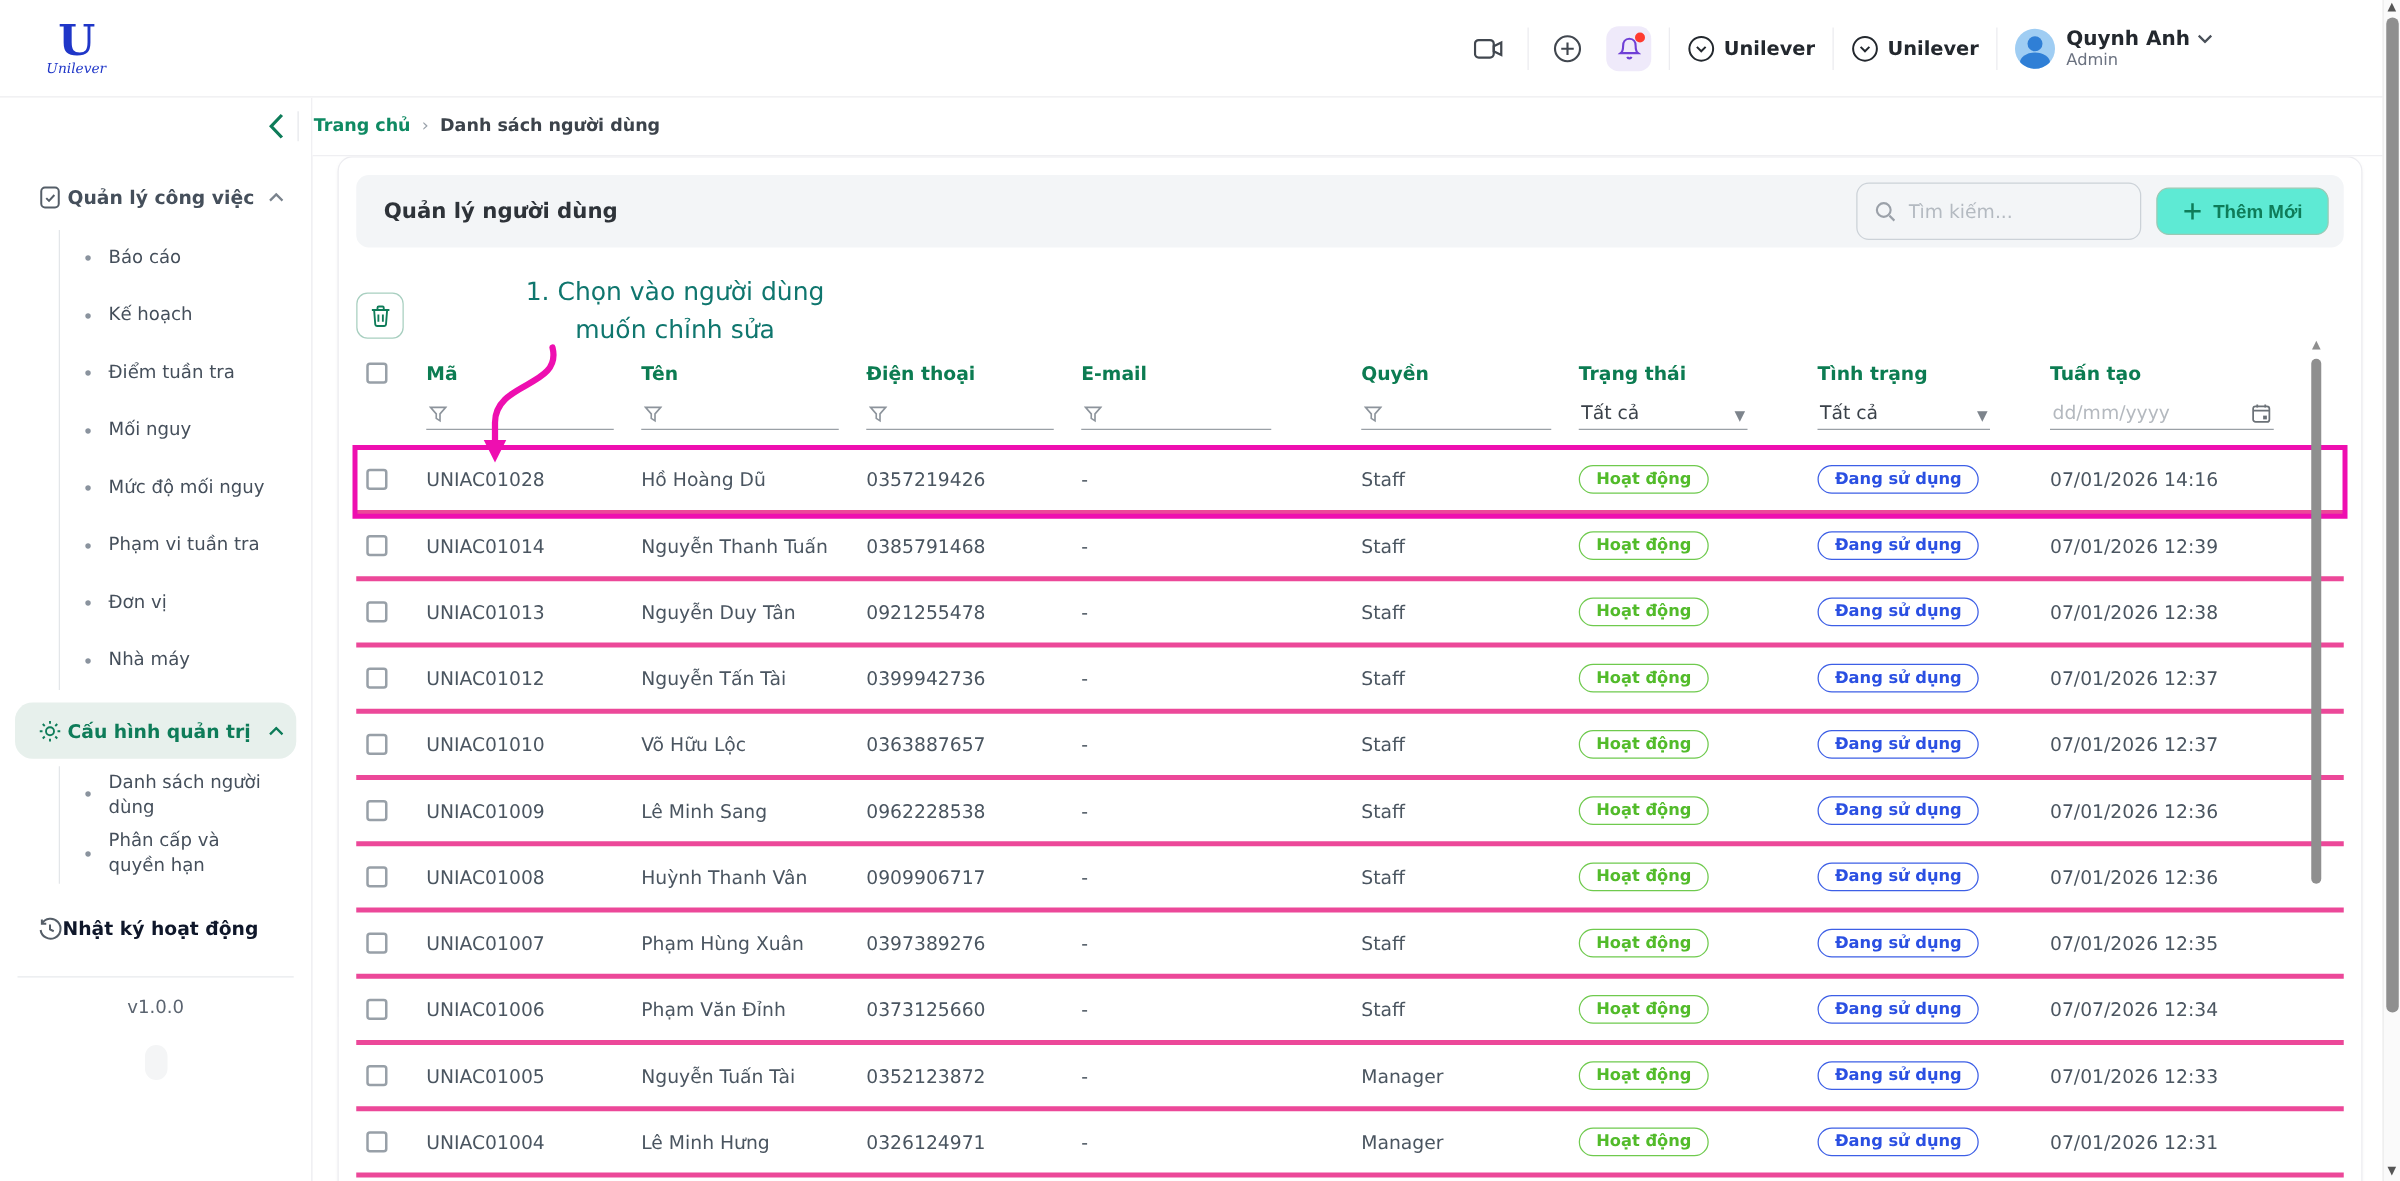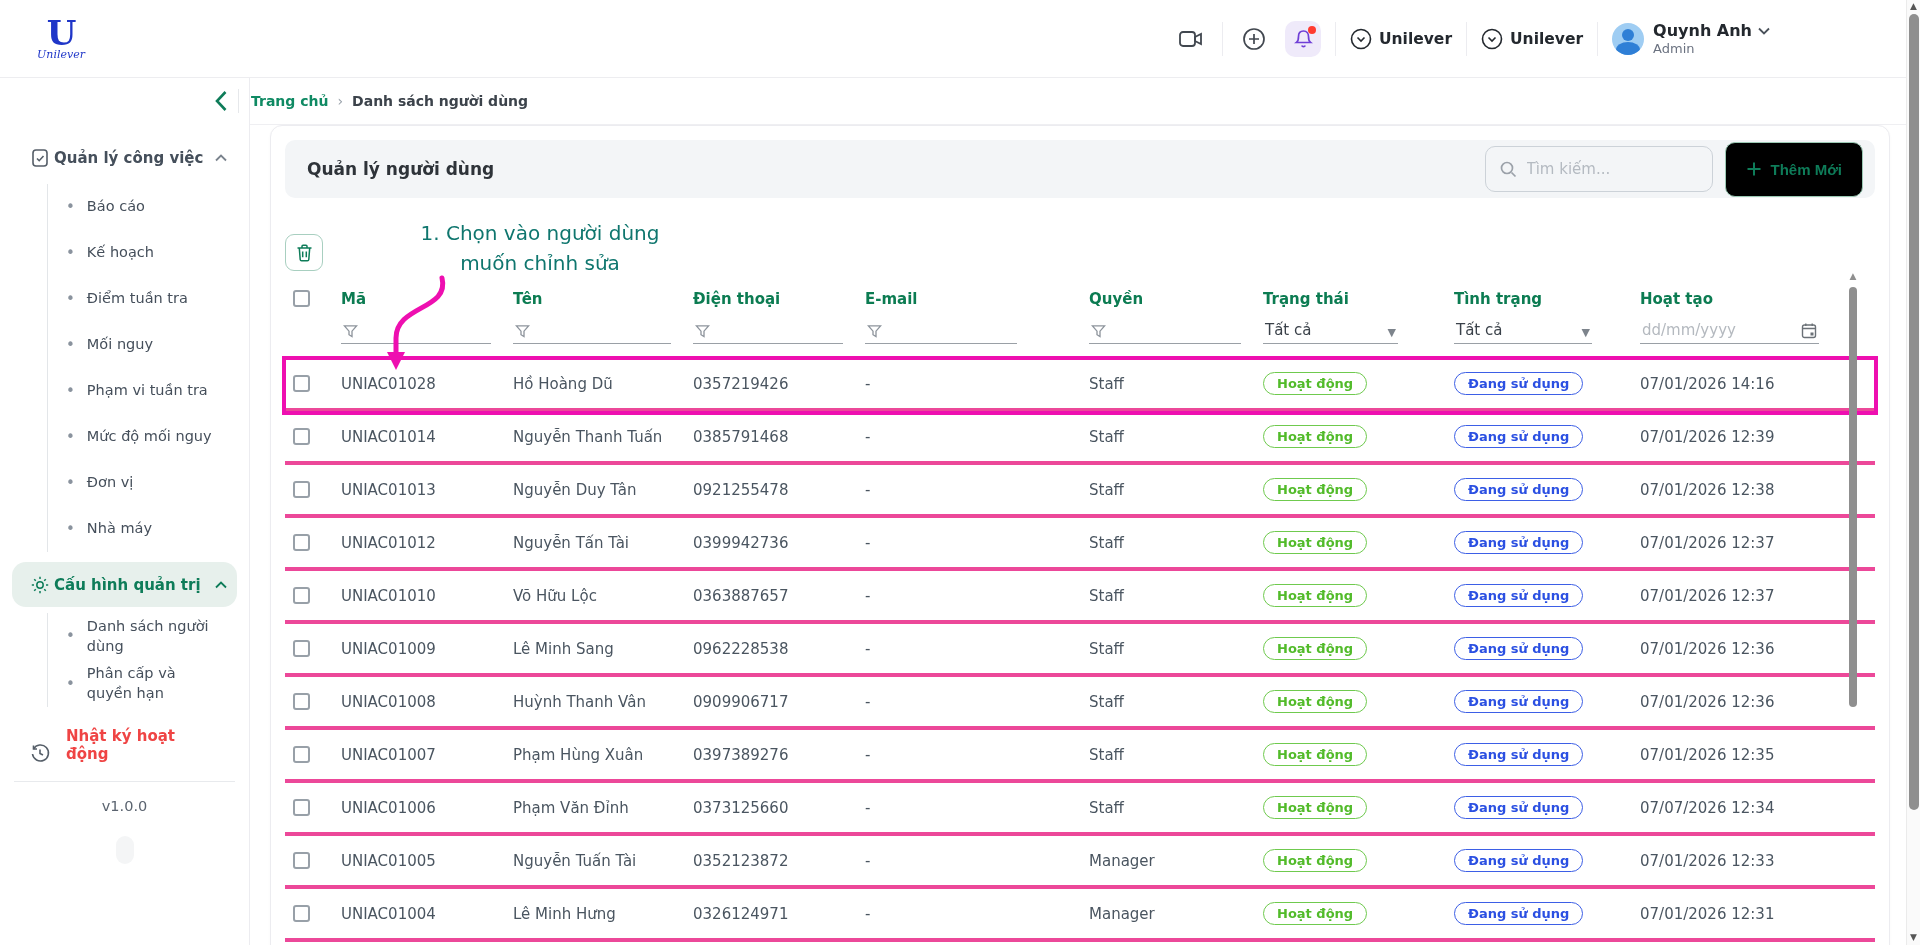--- a/index.html
+++ b/index.html
@@ -33,22 +33,22 @@
   .sec-head { display:flex; align-items:center; gap:4px; height:40px; margin:0 12px 6px 12px;
     padding:0 10px 0 18px; color:#454f5b; font-weight:600; cursor:pointer; border-radius:14px; }
   .sec-head .chev { margin-left:auto; color:#7a838d; }
   .sec-head.active { background:#e7f0ec; color:#0e7c59; height:45px; }
   .sec-head.active .chev, .sec-head.active .sec-ic { color:#0e7c59; }
   .sec-ic { color:#555e68; display:flex; }
   .sec-items { position:relative; margin:4px 0 10px 47px; padding-left:0; list-style:none; border-left:1px solid #e3e6e9; }
   .sec-items li { display:flex; align-items:center; gap:12px; min-height:46px; padding:4px 8px 4px 18px;
     color:#454f5b; font-size:14.5px; cursor:pointer; line-height:1.35; }
   .sec-items li::before { content:"•"; color:#8a939e; font-size:15px; }
-  .log-item { display:flex; align-items:flex-end; gap:16px; margin:16px 12px 0 12px; padding:0 18px; height:40px;
-    color:#ef4444; font-weight:600; cursor:pointer; }
+  .log-item { display:flex; align-items:center; margin:16px 12px 0 12px; padding:0 18px; height:40px;
+    color:#0f172a; font-weight:600; cursor:pointer; }
   .side-divider { height:1px; background:#e8eaed; margin:18px 14px 0 14px; }
   .version { text-align:center; margin-top:16px; color:#5b6470; font-size:14.5px; }
   .side-pill { width:18px; height:28px; border-radius:9px; background:#f4f5f6; margin:22px auto 0 auto; }
 
   
   .crumb-row { position:absolute; left:250px; top:78px; width:1670px; height:47px; display:flex; align-items:center;
     border-bottom:1px solid #efeff2; background:#fff; z-index:4; }
   .collapse-btn { margin-left:-36px; color:#0e7c59; display:flex; cursor:pointer; }
   .crumb-vsep { width:1px; height:24px; background:#e6e8eb; margin:0 12px 0 10px; }
   .crumb { display:flex; align-items:center; gap:9px; font-size:14px; }
@@ -61,22 +61,22 @@
     border:1px solid #ececf0; border-radius:12px 12px 0 0; box-shadow:0 1px 3px rgba(20,30,40,.03); }
   .titlebar { margin:14px; height:58px; background:#f3f5f7; border-radius:10px; display:flex; align-items:center;
     padding:0 12px 0 22px;justify-content:center; }
   .page-title { font-size:17px; font-weight:700; color:#2e3339; }
   .titlebar-right { margin-left:auto; display:flex; gap:12px; align-items:center; }
   .search-box { display:flex; align-items:center; gap:10px; width:228px; height:46px; border:1px solid #ccd2d8;
     border-radius:10px; padding:0 14px; color:#a7adb5; background:transparent; }
   .search-box input { border:none; outline:none; background:transparent; font-size:15px; width:160px;
     font-family:inherit; color:#3c434b; }
   .search-box input::placeholder { color:#b4bac1; }
-  .add-btn { display:flex; align-items:center; gap:9px; height:55px; padding:0 20px; border:1px solid #9bc9b4;
-    border-radius:10px; background:#000000; color:#0e7c59; font-size:15px; font-weight:700; cursor:pointer; }
+  .add-btn { display:flex; align-items:center; gap:9px; height:38px; padding:0 20px; border:1px solid #9bc9b4;
+    border-radius:10px; background:#5eead4; color:#0e7c59; font-size:15px; font-weight:700; cursor:pointer; }
 
   .toolbar { margin:36px 0 0 14px; }
   .trash-btn { width:38px; height:37px; border:1px solid #a8cfc0; border-radius:9px; background:#fff;
     display:flex; align-items:center; justify-content:center; color:#0e7c59; cursor:pointer; }
 
   
   .tbl { margin:0 14px; }
   .tbl-grid { display:grid; grid-template-columns:48px 172px 180px 172px 224px 174px 191px 186px 1fr; }
   .hdr-row { margin-top:19px; }
   .hdr-cell { padding-left:8px; font-size:15px; font-weight:600; color:#0c7c52; }
@@ -207,24 +207,24 @@
         <li>
           <span>Kế hoạch</span>
         </li>
         <li>
           <span>Điểm tuần tra</span>
         </li>
         <li>
           <span>Mối nguy</span>
         </li>
         <li>
+          <span>Mức độ mối nguy</span>
+        </li>
+        <li>
           <span>Phạm vi tuần tra</span>
-        </li>
-        <li>
-          <span>Mức độ mối nguy</span>
         </li>
         <li>
           <span>Đơn vị</span>
         </li>
         <li>
           <span>Nhà máy</span>
         </li>
       </ul>
 
     <div class="sec-head active">
@@ -315,21 +315,21 @@
         <div class="hdr-cell hdr-check">
             <span class="checkbox"></span>
           </div>
         <div class="hdr-cell">Mã</div>
         <div class="hdr-cell">Tên</div>
         <div class="hdr-cell">Điện thoại</div>
         <div class="hdr-cell">E-mail</div>
         <div class="hdr-cell">Quyền</div>
         <div class="hdr-cell">Trạng thái</div>
         <div class="hdr-cell">Tình trạng</div>
-        <div class="hdr-cell">Hoạt tạo</div>
+        <div class="hdr-cell">Tuấn tạo</div>
       </div>
 
       <div class="tbl-grid filter-row">
         <div></div>
         <div class="f-cell">
             <div class="f-under">
           <span class="funnel">
                 <svg width="15" height="15" viewBox="0 0 16 16" fill="none" stroke="currentColor" stroke-width="1.4">
                   <path d="M1.5 2 H14.5 L9.6 7.6 V13.5 L6.4 11.4 V7.6 Z"></path>
                 </svg>

